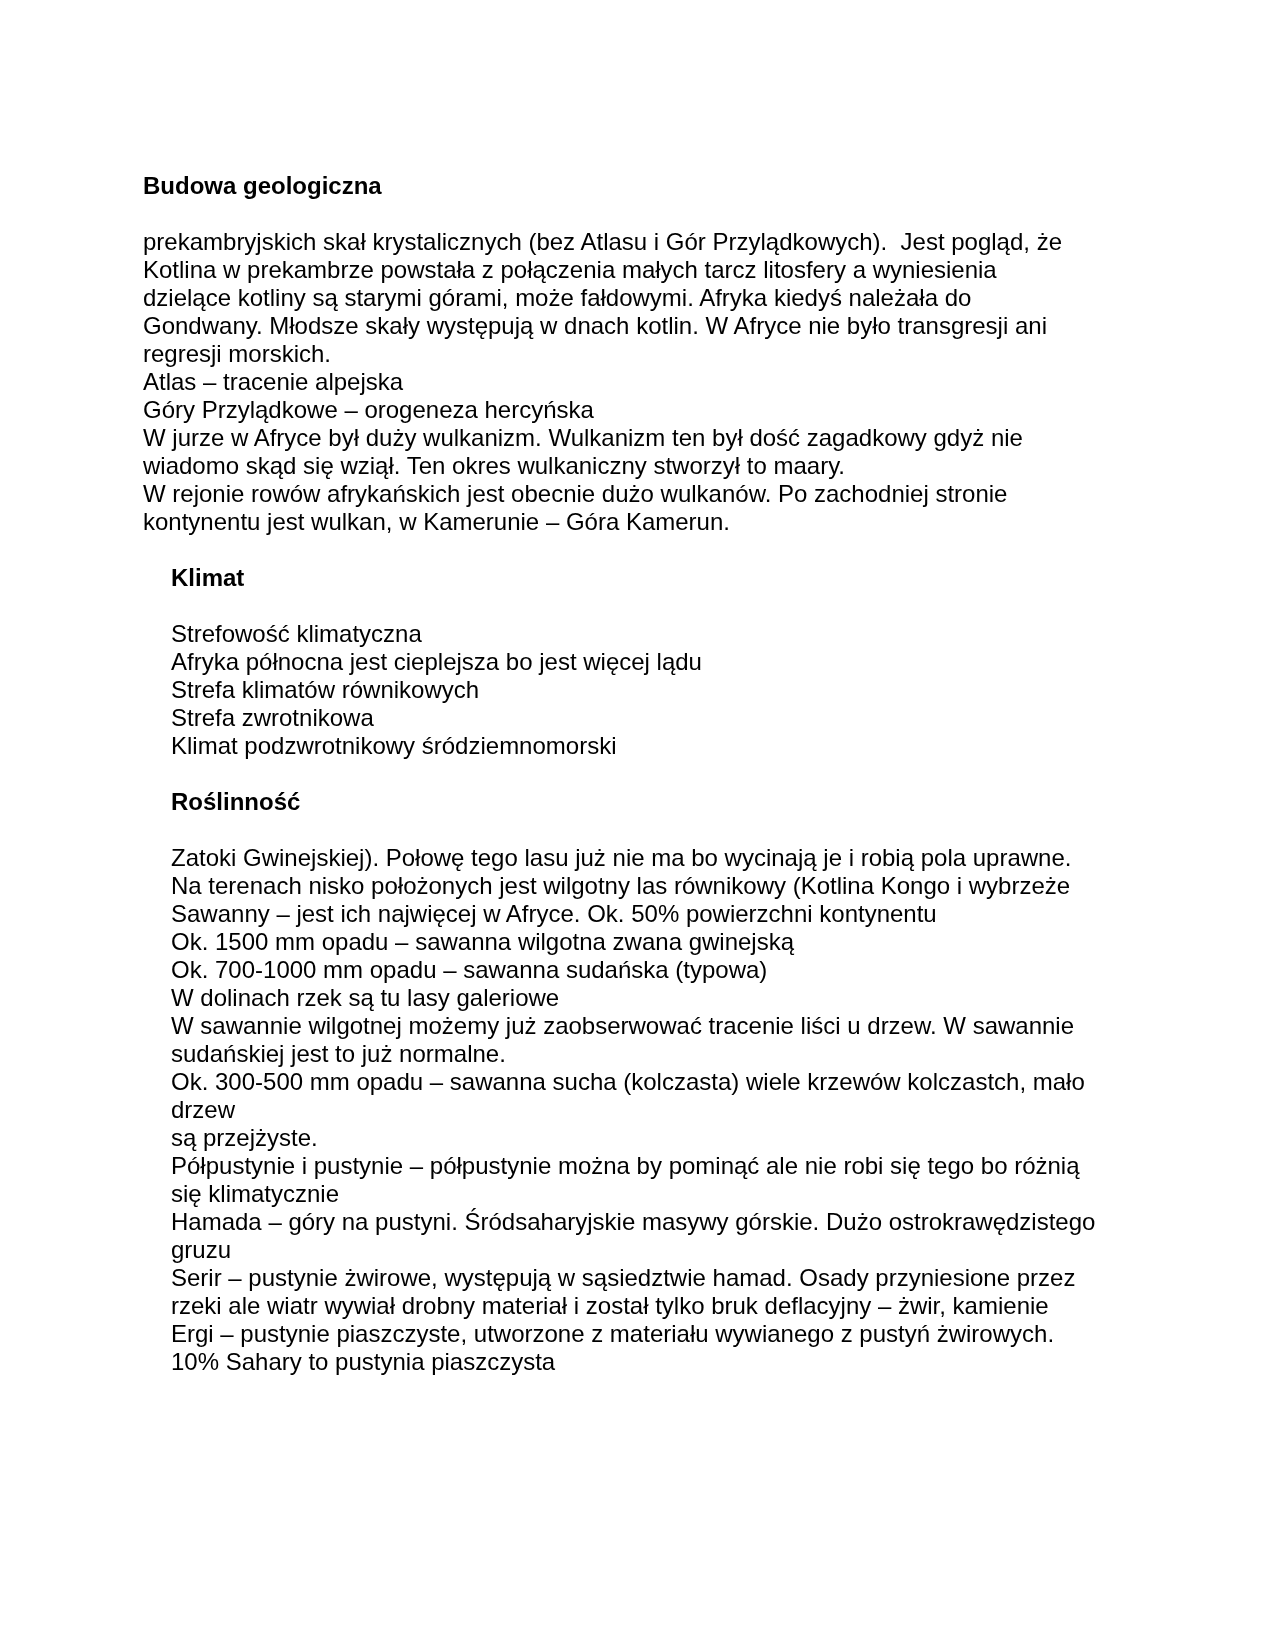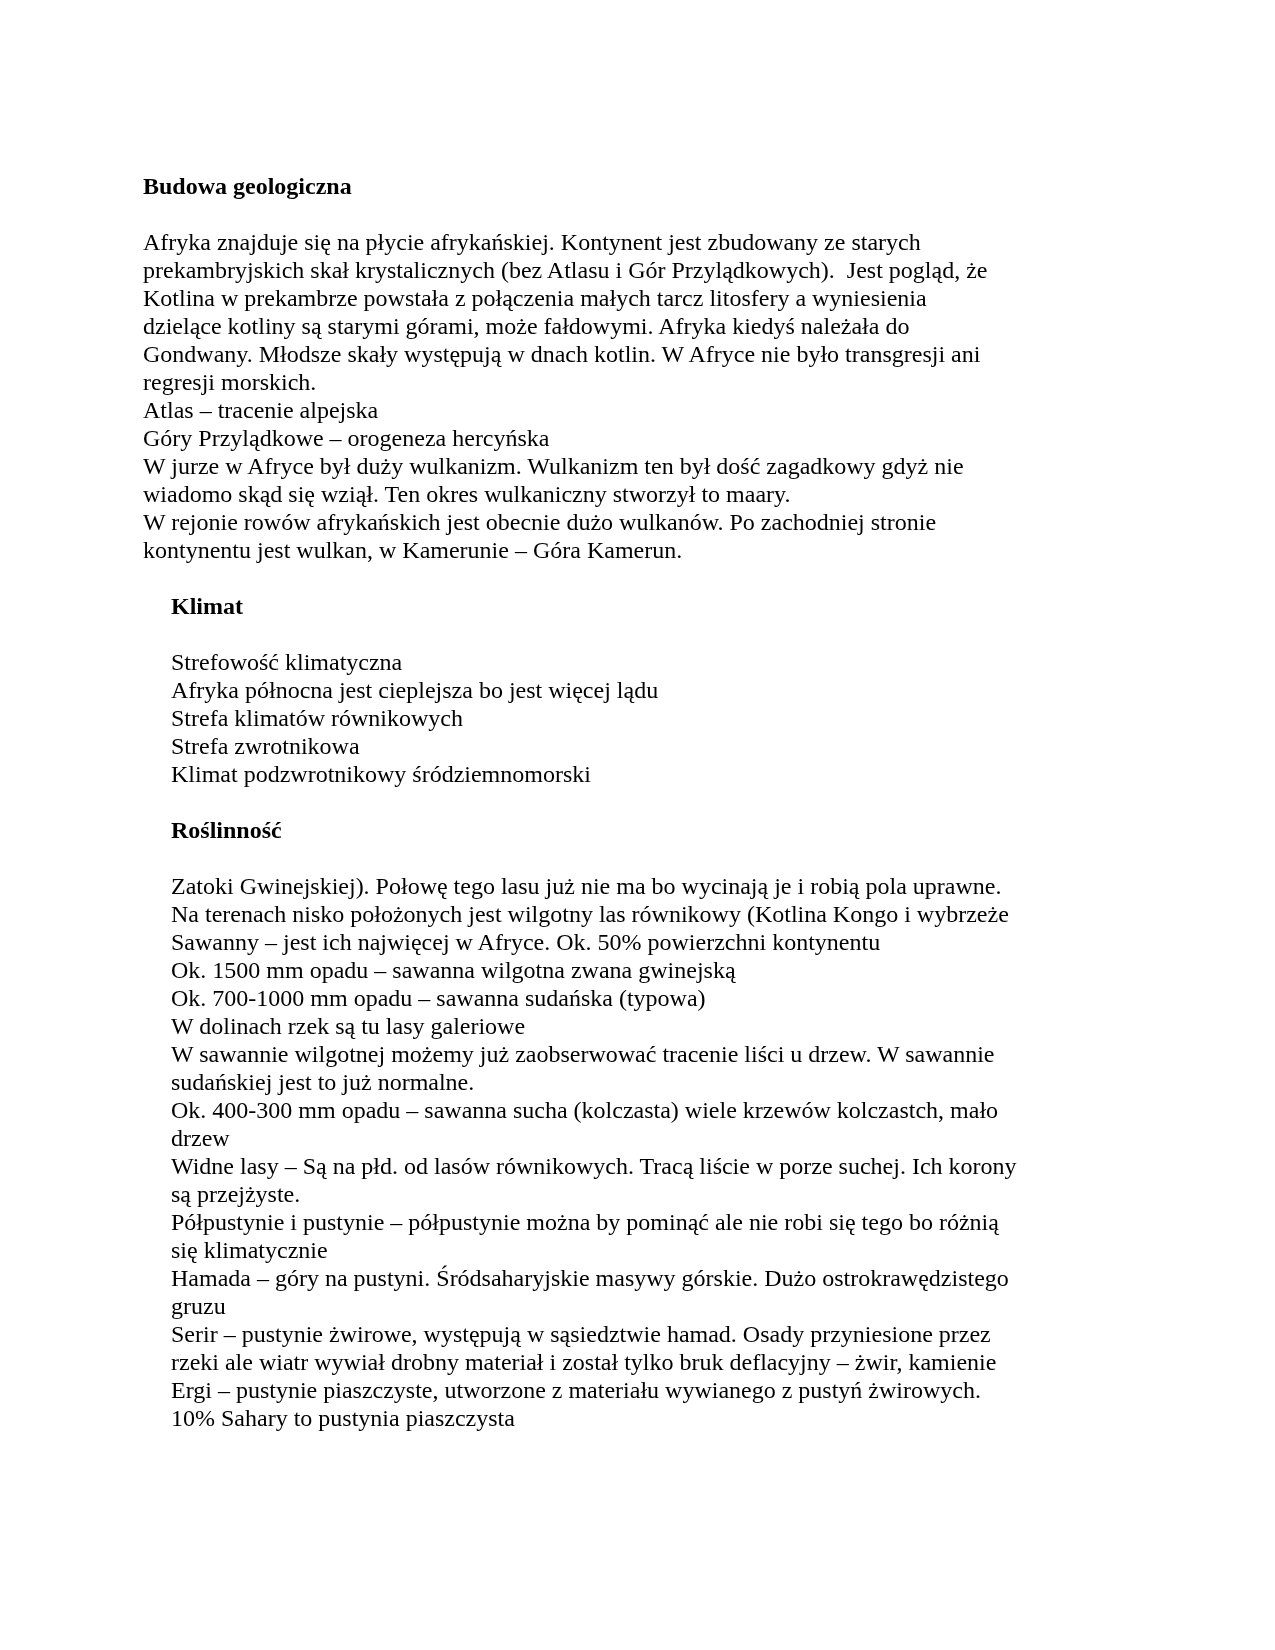--- a/index.html
+++ b/index.html
@@ -12,21 +12,20 @@
     height: 1650px;
     color: #000000;
     font-family: "Liberation Sans", "DejaVu Sans", sans-serif;
   }
   .page {
     box-sizing: border-box;
     width: 1275px;
     min-height: 1650px;
     background: #ffffff;
     padding: 172px 95px 120px 143px;
-    font-family: Liberation Serif, serif;
   }
   .doc-text {
     font-size: 24px;
     line-height: 28px;
   }
   .section + .section {
     margin-top: 28px; 
     margin-left: 28px;
   }
   .section-heading {
@@ -38,21 +37,20 @@
     white-space: pre-wrap;
   }
 </style>
 </head>
 <body>
 
 <div class="page">
   <div id="document-body">
       <div class="section">
         <div class="section-heading doc-text">Budowa geologiczna</div>
-        <div class="doc-line doc-text">Afryka znajduje się na płycie afrykańskiej. Kontynent jest zbudowany ze starych</div>
         <div class="doc-line doc-text">prekambryjskich skał krystalicznych (bez Atlasu i Gór Przylądkowych).  Jest pogląd, że</div>
         <div class="doc-line doc-text">Kotlina w prekambrze powstała z połączenia małych tarcz litosfery a wyniesienia</div>
         <div class="doc-line doc-text">dzielące kotliny są starymi górami, może fałdowymi. Afryka kiedyś należała do</div>
         <div class="doc-line doc-text">Gondwany. Młodsze skały występują w dnach kotlin. W Afryce nie było transgresji ani</div>
         <div class="doc-line doc-text">regresji morskich.</div>
         <div class="doc-line doc-text">Atlas – tracenie alpejska</div>
         <div class="doc-line doc-text">Góry Przylądkowe – orogeneza hercyńska</div>
         <div class="doc-line doc-text">W jurze w Afryce był duży wulkanizm. Wulkanizm ten był dość zagadkowy gdyż nie</div>
         <div class="doc-line doc-text">wiadomo skąd się wziął. Ten okres wulkaniczny stworzył to maary.</div>
         <div class="doc-line doc-text">W rejonie rowów afrykańskich jest obecnie dużo wulkanów. Po zachodniej stronie</div>
@@ -69,23 +67,22 @@
       <div class="section">
         <div class="section-heading doc-text">Roślinność</div>
         <div class="doc-line doc-text">Zatoki Gwinejskiej). Połowę tego lasu już nie ma bo wycinają je i robią pola uprawne.</div>
         <div class="doc-line doc-text">Na terenach nisko położonych jest wilgotny las równikowy (Kotlina Kongo i wybrzeże</div>
         <div class="doc-line doc-text">Sawanny – jest ich najwięcej w Afryce. Ok. 50% powierzchni kontynentu</div>
         <div class="doc-line doc-text">Ok. 1500 mm opadu – sawanna wilgotna zwana gwinejską</div>
         <div class="doc-line doc-text">Ok. 700-1000 mm opadu – sawanna sudańska (typowa)</div>
         <div class="doc-line doc-text">W dolinach rzek są tu lasy galeriowe</div>
         <div class="doc-line doc-text">W sawannie wilgotnej możemy już zaobserwować tracenie liści u drzew. W sawannie</div>
         <div class="doc-line doc-text">sudańskiej jest to już normalne.</div>
-        <div class="doc-line doc-text">Ok. 400-300 mm opadu – sawanna sucha (kolczasta) wiele krzewów kolczastch, mało</div>
+        <div class="doc-line doc-text">Ok. 300-500 mm opadu – sawanna sucha (kolczasta) wiele krzewów kolczastch, mało</div>
         <div class="doc-line doc-text">drzew</div>
-        <div class="doc-line doc-text">Widne lasy – Są na płd. od lasów równikowych. Tracą liście w porze suchej. Ich korony</div>
         <div class="doc-line doc-text">są przejżyste.</div>
         <div class="doc-line doc-text">Półpustynie i pustynie – półpustynie można by pominąć ale nie robi się tego bo różnią</div>
         <div class="doc-line doc-text">się klimatycznie</div>
         <div class="doc-line doc-text">Hamada – góry na pustyni. Śródsaharyjskie masywy górskie. Dużo ostrokrawędzistego</div>
         <div class="doc-line doc-text">gruzu</div>
         <div class="doc-line doc-text">Serir – pustynie żwirowe, występują w sąsiedztwie hamad. Osady przyniesione przez</div>
         <div class="doc-line doc-text">rzeki ale wiatr wywiał drobny materiał i został tylko bruk deflacyjny – żwir, kamienie</div>
         <div class="doc-line doc-text">Ergi – pustynie piaszczyste, utworzone z materiału wywianego z pustyń żwirowych.</div>
         <div class="doc-line doc-text">10% Sahary to pustynia piaszczysta</div>
       </div>

